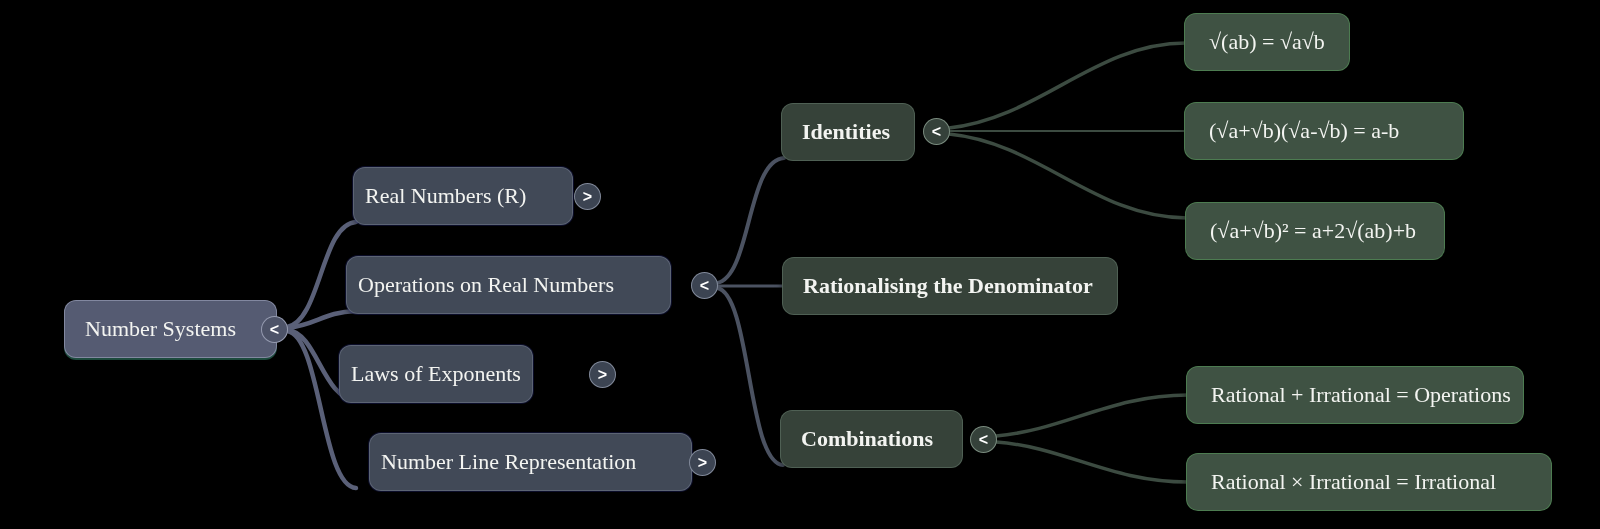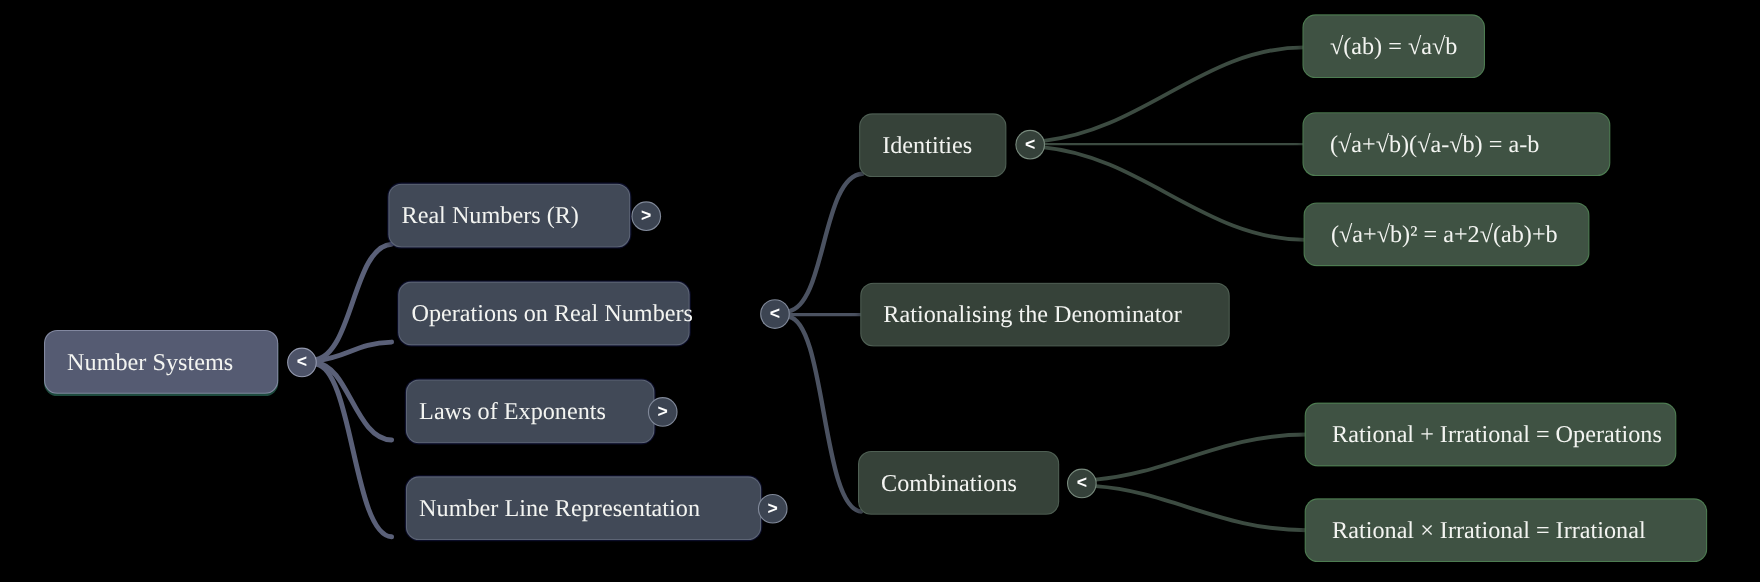--- a/index.html
+++ b/index.html
@@ -20,31 +20,33 @@
 
   .node{
     position:absolute;height:58px;line-height:56px;
     border-radius:12px;padding-left:20px;box-sizing:border-box;
     white-space:nowrap;font-size:22px;color:var(--text,#f3f4f1);
   }
   .node.root{
     background:var(--root-node,#555b72);
     border:1px solid rgba(168,173,198,.55);
     box-shadow:0 2px 0 rgba(58,148,122,.5),0 2px 6px rgba(0,0,0,.55);
+    margin-left:24px;
   }
   .node.branch{
     background:var(--branch-node,#414957);
     border:1px solid rgba(142,152,172,.35);
     box-shadow:0 0 0 1px rgba(40,45,145,.28),0 2px 6px rgba(0,0,0,.5);
     padding-left:11px;
   }
   .node.topic{
     background:var(--topic-node,#364239);
     border:1px solid rgba(125,152,135,.35);
     box-shadow:0 2px 6px rgba(0,0,0,.5);
+    font-weight:bold;
   }
   .node.leaf{
     background:var(--leaf-node,#3f5243);
     border:1px solid rgba(92,166,96,.5);
     box-shadow:0 2px 6px rgba(0,0,0,.5);
     padding-left:24px;
   }
 
   .toggle{
     position:absolute;width:27px;height:27px;border-radius:50%;
@@ -82,26 +84,26 @@
   <div class="node root" style="left:40px;top:300px;width:213px">
     <span>Number Systems</span>
   </div>
   <button class="toggle purple" style="left:261px;top:316px">&lt;</button>
 
   <div class="node branch" style="left:353px;top:167px;width:220px">
     <span>Real Numbers (R)</span>
   </div>
   <button class="toggle slate" style="left:574px;top:183px">&gt;</button>
 
-  <div class="node branch" style="left:362px;top:256px;width:265px">
+  <div class="node branch" style="left:346px;top:256px;width:325px">
     <span>Operations on Real Numbers</span>
   </div>
   <button class="toggle slate" style="left:691px;top:272px">&lt;</button>
 
-  <div class="node branch" style="left:369px;top:345px;width:226px">
+  <div class="node branch" style="left:339px;top:345px;width:194px">
     <span>Laws of Exponents</span>
   </div>
   <button class="toggle slate" style="left:589px;top:361px">&gt;</button>
 
   <div class="node branch" style="left:369px;top:433px;width:323px">
     <span>Number Line Representation</span>
   </div>
   <button class="toggle slate" style="left:689px;top:449px">&gt;</button>
 
   <div class="node topic" style="left:781px;top:103px;width:134px">
@@ -119,21 +121,21 @@
   <button class="toggle green" style="left:970px;top:426px">&lt;</button>
 
   <div class="node leaf" style="left:1184px;top:13px;width:166px">
     <span>√(ab) = √a√b</span>
   </div>
 
   <div class="node leaf" style="left:1184px;top:102px;width:280px">
     <span>(√a+√b)(√a-√b) = a-b</span>
   </div>
 
-  <div class="node leaf" style="left:1185px;top:184px;width:260px">
+  <div class="node leaf" style="left:1185px;top:202px;width:260px">
     <span>(√a+√b)² = a+2√(ab)+b</span>
   </div>
 
   <div class="node leaf" style="left:1186px;top:366px;width:338px">
     <span>Rational + Irrational = Operations</span>
   </div>
 
   <div class="node leaf" style="left:1186px;top:453px;width:366px">
     <span>Rational × Irrational = Irrational</span>
   </div>

